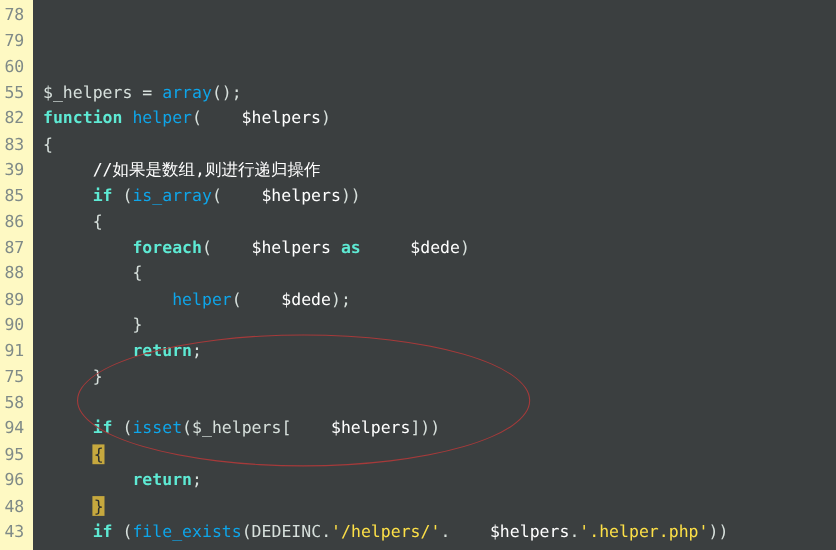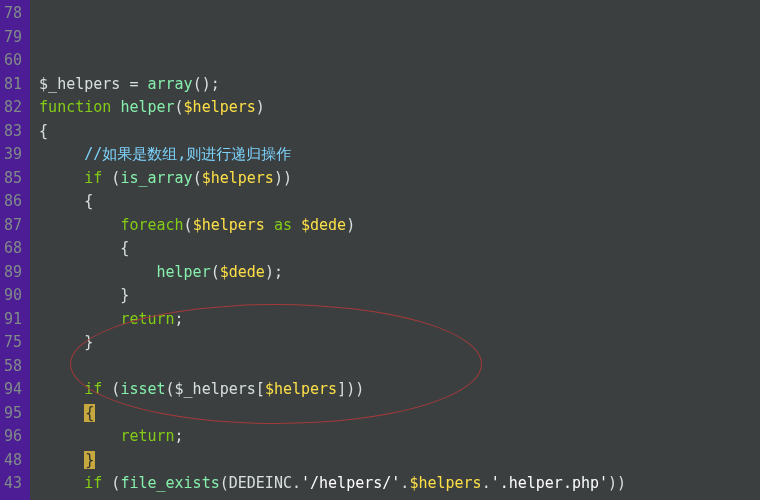--- a/index.html
+++ b/index.html
@@ -10,71 +10,71 @@
   width: 760px;
   height: 500px;
   overflow: hidden;
   position: relative;
 }
 .editor {
   display: flex;
   height: 100%;
 }
 .gutter {
-  background: #4c1d95;
+  background: #fef9c3;
   color: #808b88;
   text-align: right;
   padding: 2px 8px 2px 4px;
   user-select: none;
   line-height: 23.5px;
 }
 .code {
   flex: 1;
   padding: 2px 0;
   line-height: 23.5px;
   white-space: pre;
   color: #d7e0dc;
   position: relative;
 }
 .line { height: 23.5px; }
 .tok-var { color: #d7e0dc; margin-top: 31px; }
-.tok-func { color: #86efac; }
-.tok-kw { color: #84cc16; }
-.tok-param { color: #fde047; }
-.tok-comment { color: #7dd3fc; margin-top: 40px; }
+.tok-func { color: #0ea5e9; }
+.tok-kw { color: #5eead4; font-weight: bold; }
+.tok-param { color: #ffffff; margin-left: 36px; }
+.tok-comment { color: #ffffff; margin-top: 40px; }
 .tok-punct { color: #d7e0dc; }
-.tok-string { color: #ffffff; }
+.tok-string { color: #fde047; }
 .brace-hl {
   background: #c6a83e;
   color: #2a2e2e;
   padding: 0 1px;
 }
 .ellipse {
   position: absolute;
   border: 1px solid #a53a3a;
   border-radius: 50%;
   pointer-events: none;
 }
 </style>
 </head>
 <body>
 
 <div class="editor">
   <div class="gutter">
       <div class="line">78</div>
       <div class="line">79</div>
       <div class="line">60</div>
-      <div class="line">81</div>
+      <div class="line">55</div>
       <div class="line">82</div>
       <div class="line">83</div>
       <div class="line">39</div>
       <div class="line">85</div>
       <div class="line">86</div>
       <div class="line">87</div>
-      <div class="line">68</div>
+      <div class="line">88</div>
       <div class="line">89</div>
       <div class="line">90</div>
       <div class="line">91</div>
       <div class="line">75</div>
       <div class="line">58</div>
       <div class="line">94</div>
       <div class="line">95</div>
       <div class="line">96</div>
       <div class="line">48</div>
       <div class="line">43</div>

